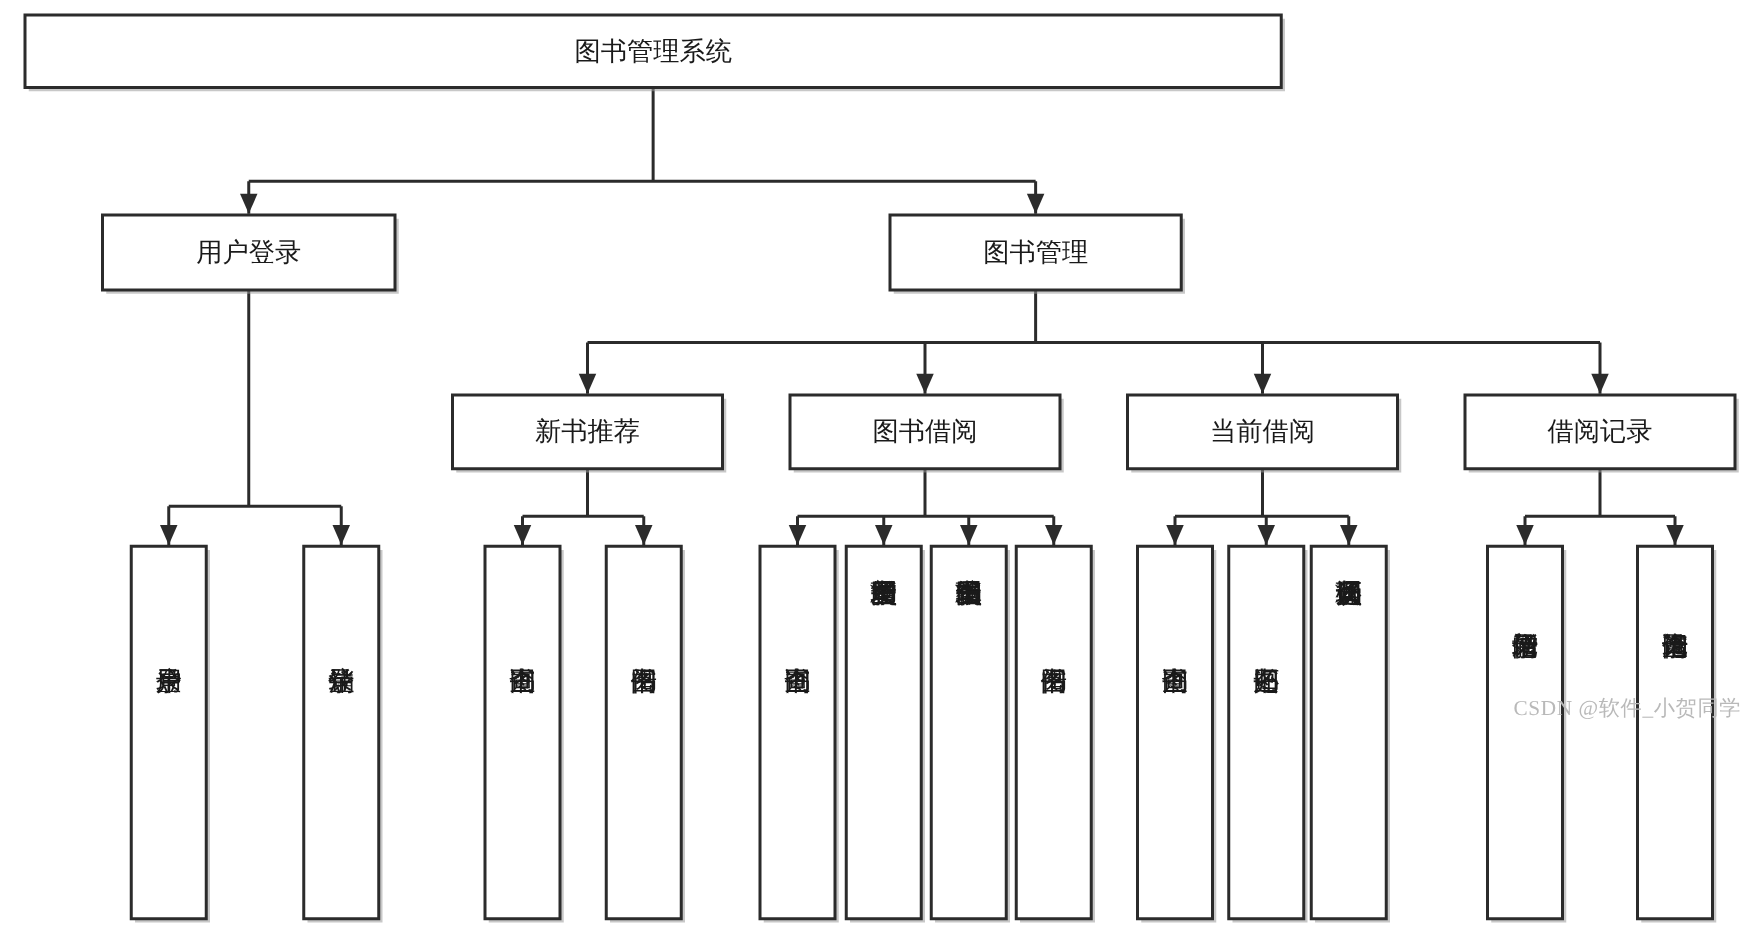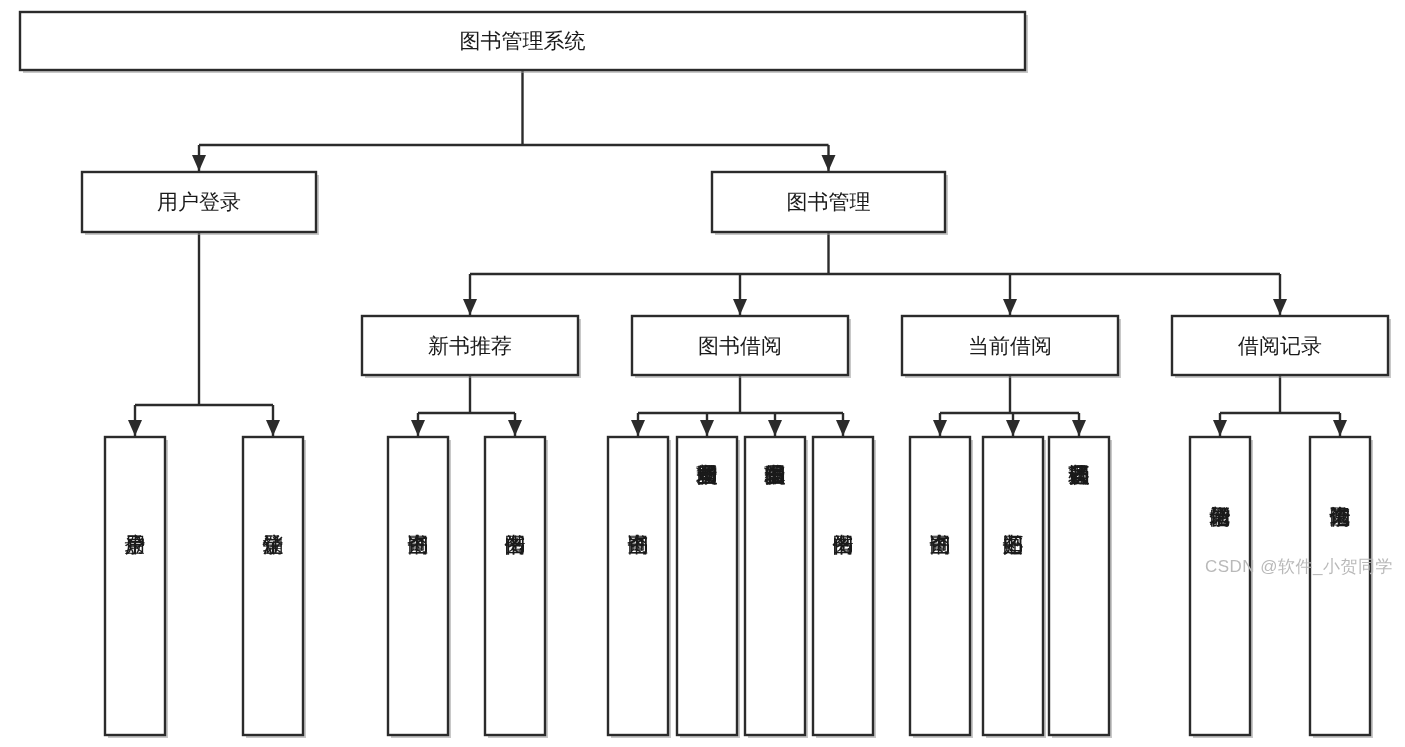--- a/index.html
+++ b/index.html
@@ -57,21 +57,21 @@
   .node-label-v-char {
     font-family: "DejaVu Sans", "Liberation Sans", sans-serif;
     font-size: 21px;
     fill: #1a1a1a;
     text-anchor: middle;
   }
   .watermark {
     position: absolute;
     right: 12px;
     bottom: 6px;
-    font-family: Liberation Sans, sans-serif;
+    font-family: Liberation Serif, serif;
     font-size: 17px;
     color: #b9b9b9;
     letter-spacing: 0.5px;
     white-space: nowrap;
     user-select: none;
   }
 </style>
 </head>
 <body>
 

